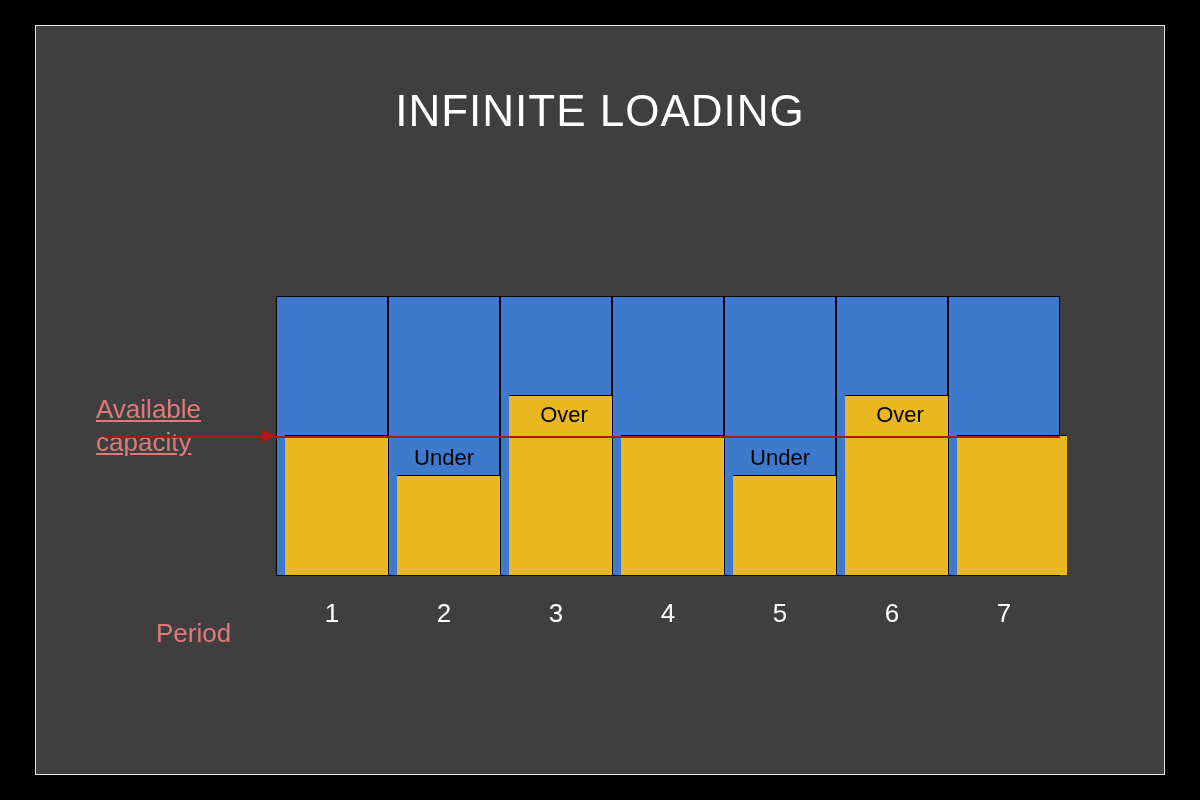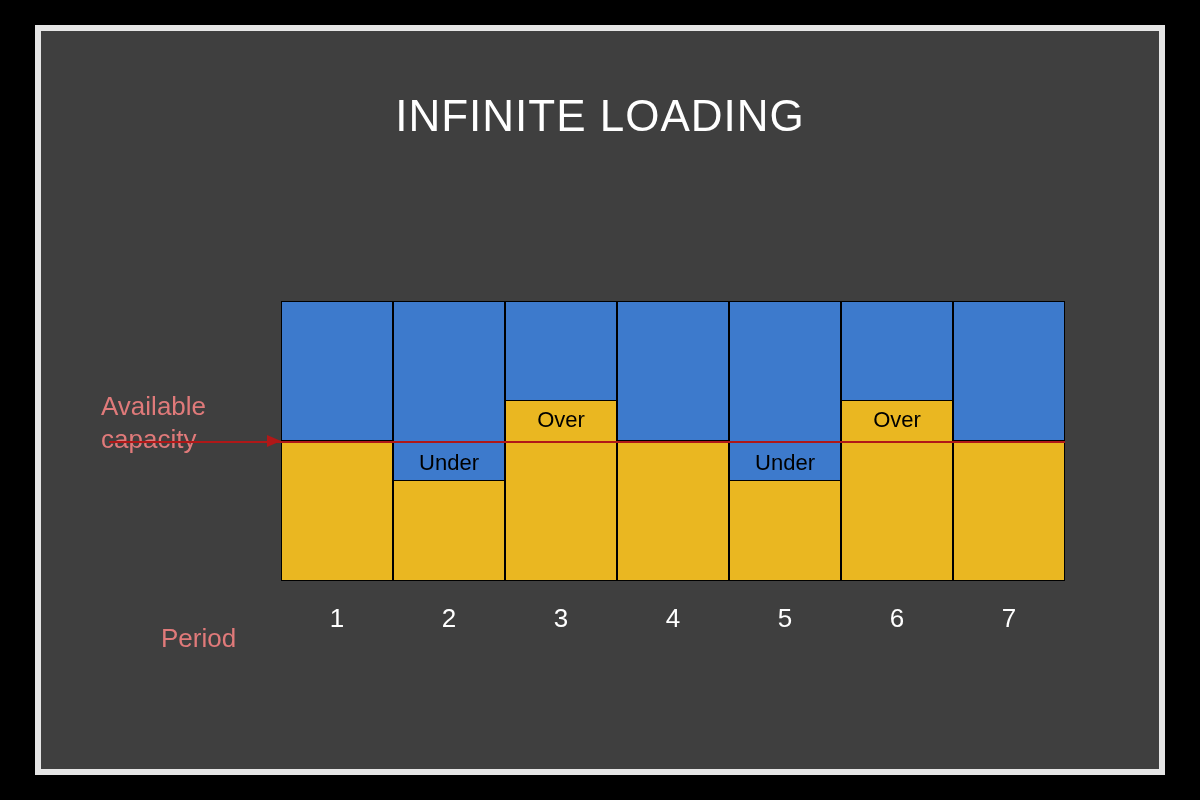--- a/index.html
+++ b/index.html
@@ -11,21 +11,21 @@
     font-family: Arial, Helvetica, sans-serif;
     overflow: hidden;
   }
   .slide {
     position: absolute;
     left: 35px;
     top: 25px;
     width: 1130px;
     height: 750px;
     background: #3f3f3f;
-    border: 6px solid #e5e5e5;
+    border: 1px solid #e5e5e5;
     box-sizing: border-box;
   }
   .title {
     position: absolute;
     top: 60px;
     left: 0;
     width: 100%;
     text-align: center;
     color: #ffffff;
     font-size: 44px;
@@ -43,21 +43,21 @@
     top: 0;
     width: 112px;
     height: 280px;
     background: #3d7acc;
     border: 1px solid #000;
     box-sizing: border-box;
   }
   .bar-fill {
     position: absolute;
     bottom: 0;
-    left: 0;
+    left: 8px;
     width: 100%;
     background: #eab721;
     border-top: 1px solid #000;
     box-sizing: border-box;
   }
   .bar-text {
     color: #000;
     font-size: 22px;
     text-align: center;
   }
@@ -106,21 +106,21 @@
     text-align: center;
   }
 </style>
 </head>
 <body>
 
 <div class="slide">
 
   <div class="title">INFINITE LOADING</div>
 
-  <div class="y-label" style="left:60px; top:359px;">
+  <div class="y-label" style="left:60px; top:367px;text-decoration:underline;">
     <span id="ylabel">Available<br>capacity</span>
   </div>
 
   <div class="chart-wrap" id="chart">
       <div class="bar-slot" style="left: 0px;">
         <div class="bar-fill" style="height: 140px;"></div>
       </div>
       <div class="bar-slot" style="left: 112px;">
         <div class="bar-fill" style="height: 100px;"></div>
         <div class="bar-text under" style="top: 140px;">Under</div>

